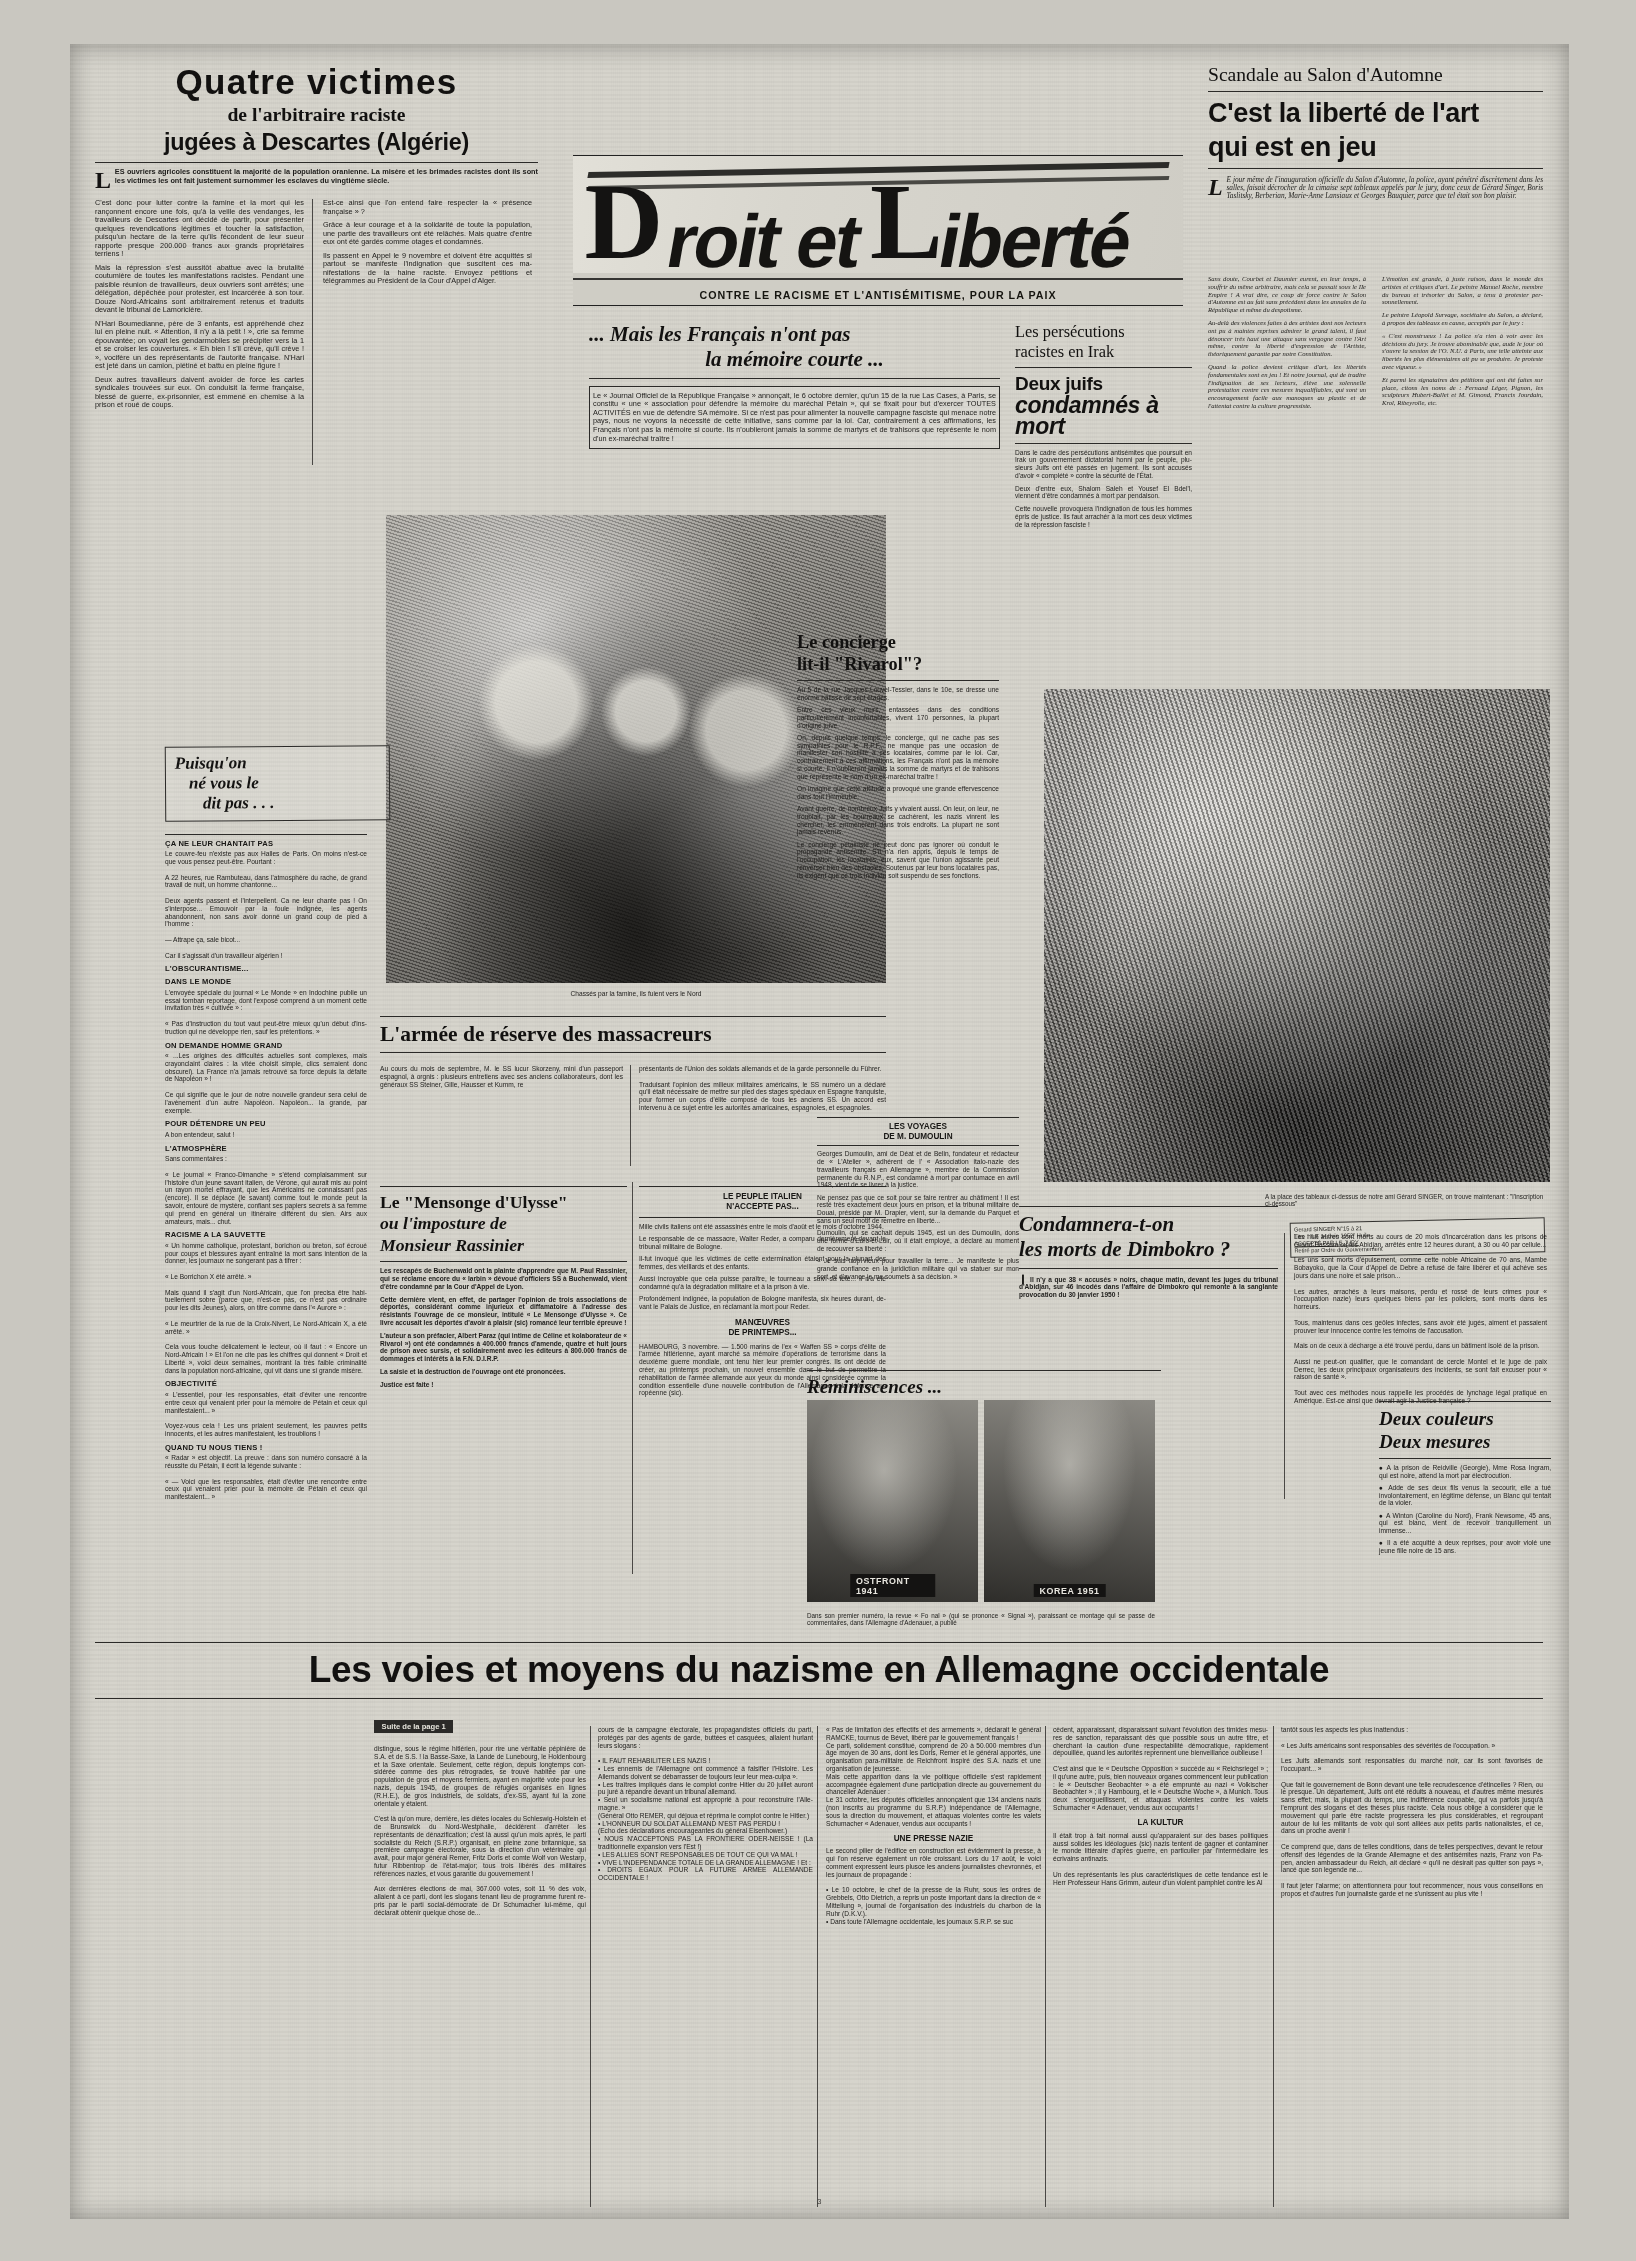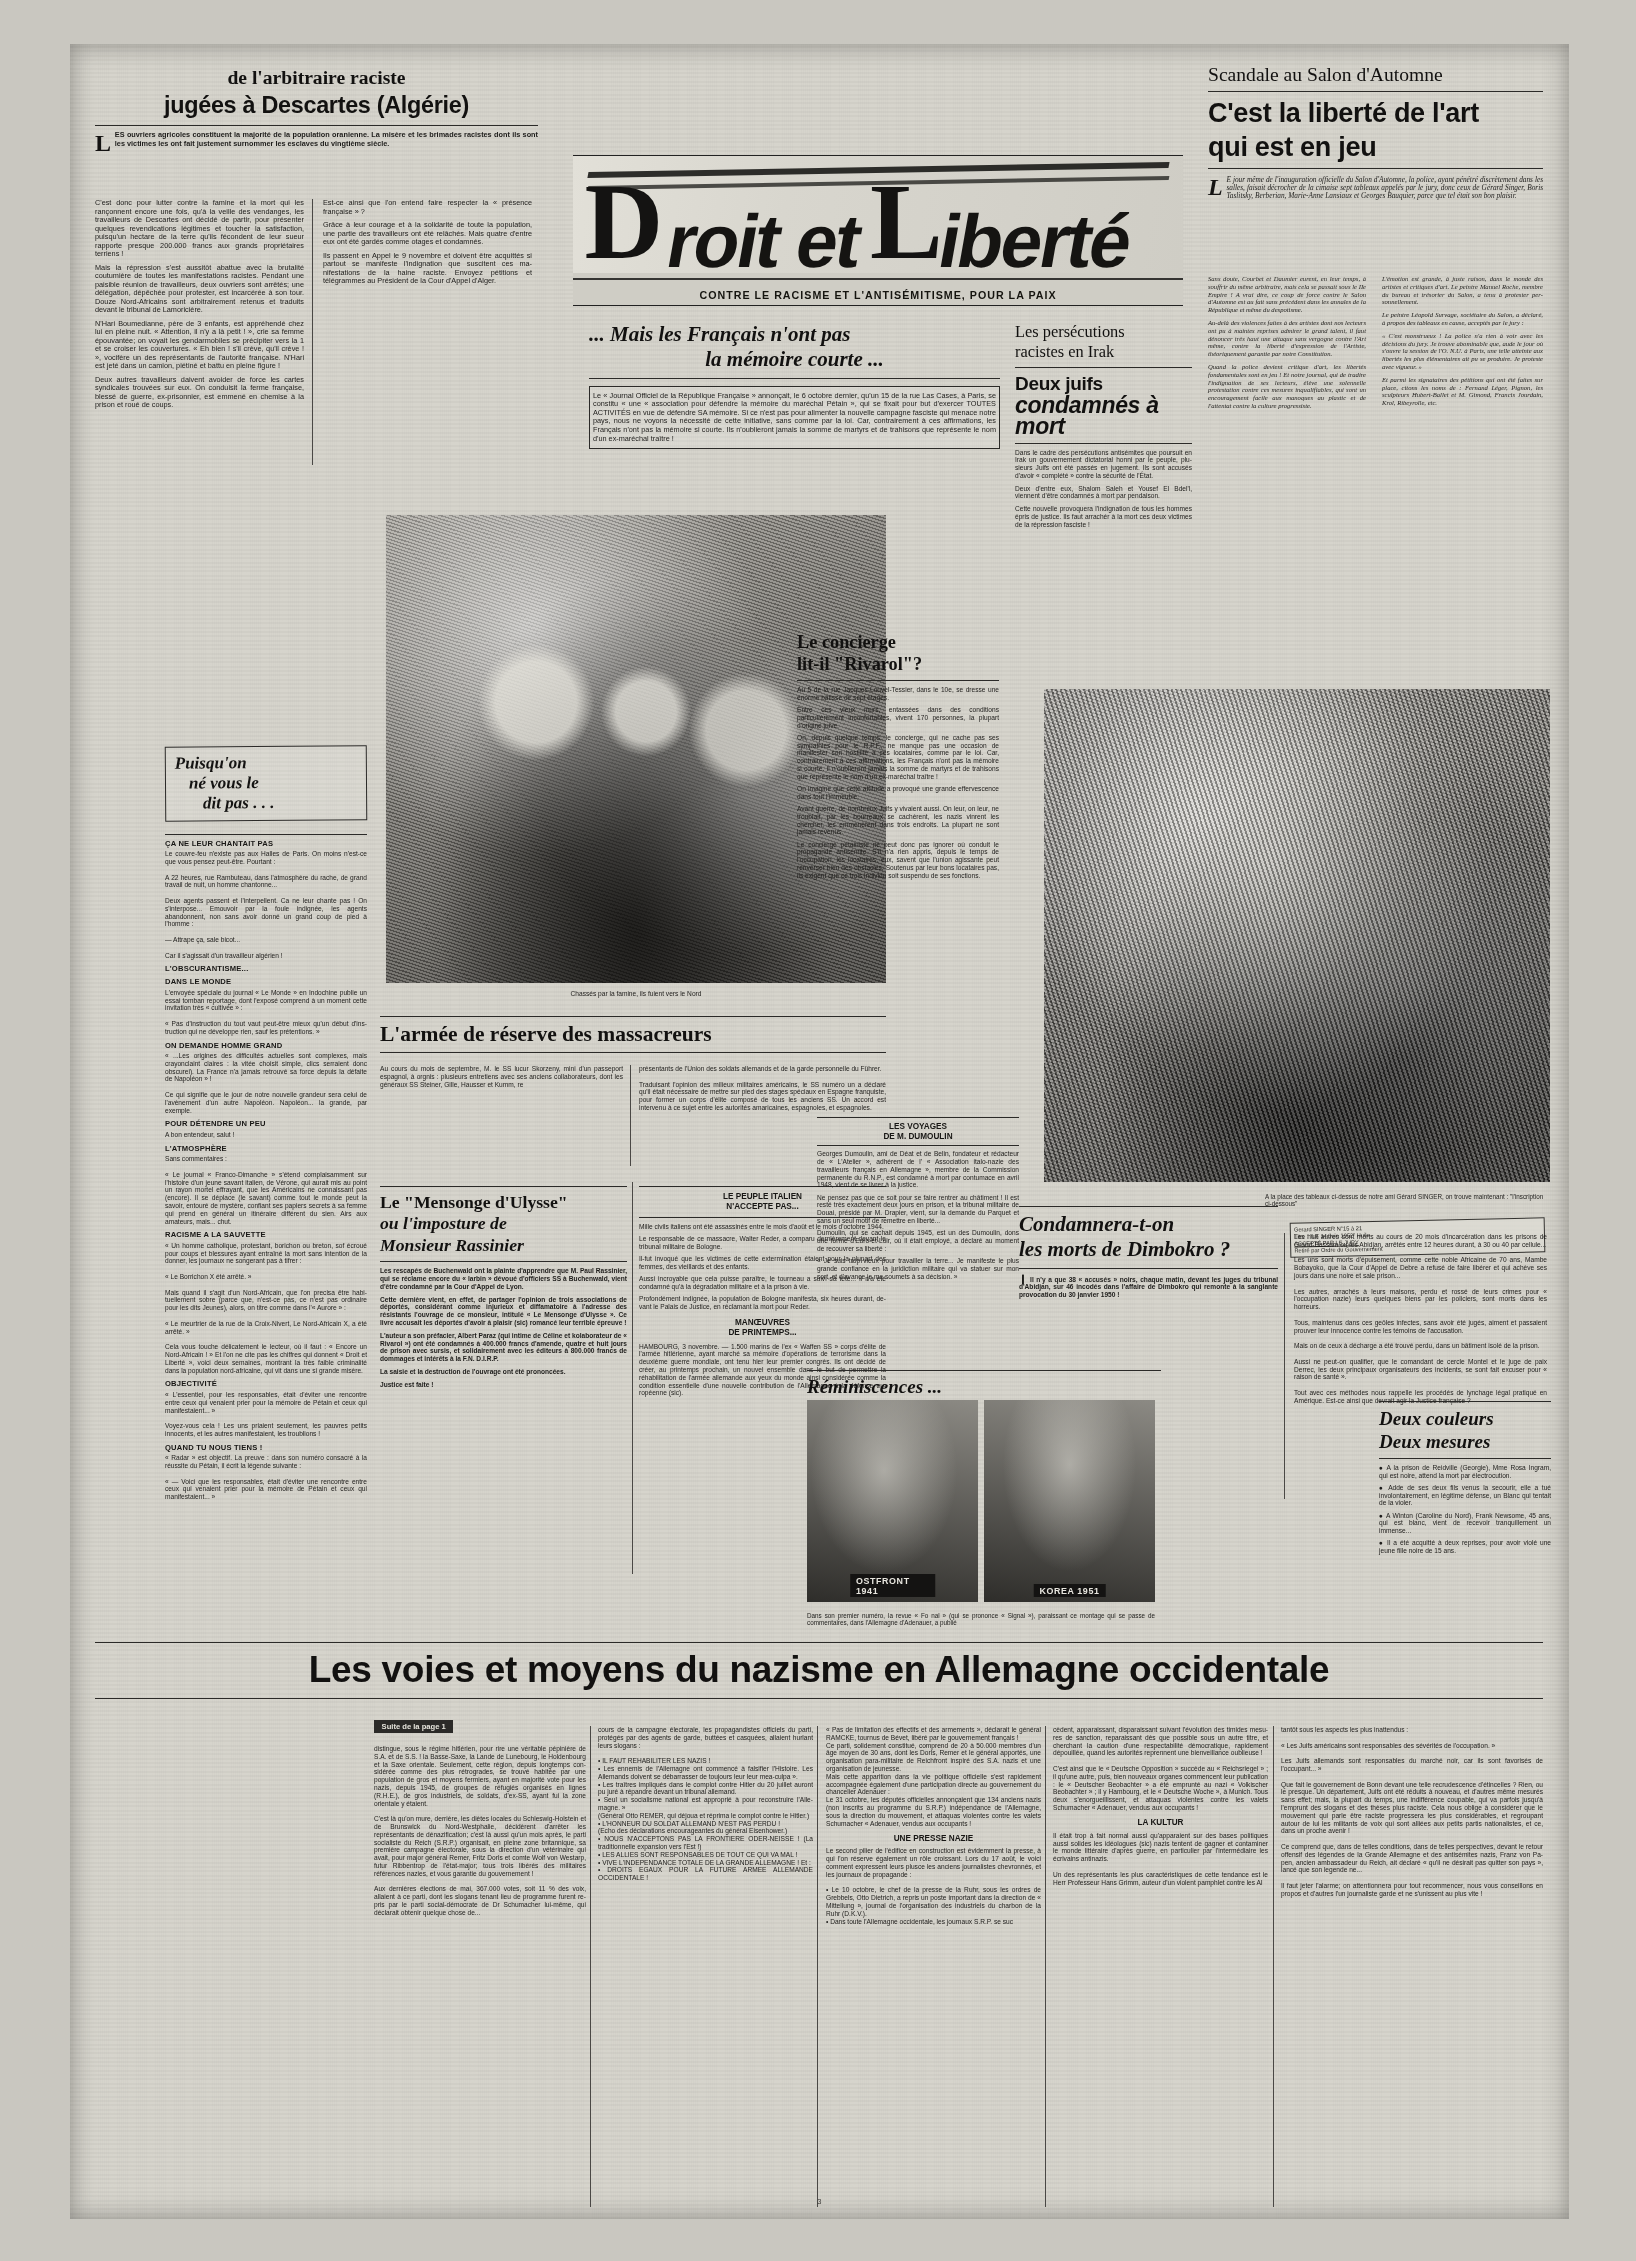--- a/index.html
+++ b/index.html
@@ -124,20 +124,21 @@
   }
   .col-rule{position:absolute;background:#4a4845;width:0.6px;}
 </style>
 </head>
 <body>
 
 <div class="page">
   <div class="sheet">
 
     <div class="col" style="left:25px;top:19px;width:443px;">
+      <div class="hdl" style="font-size:35px;line-height:37px;letter-spacing:1.3px;text-align:center;">Quatre victimes</div>
       <div class="hdl-serif" style="font-size:19.6px;line-height:23px;text-align:center;margin-top:2.5px;">de l'arbitraire raciste</div>
       <div class="hdl" style="font-size:23.4px;line-height:26.6px;text-align:center;margin-top:3.8px;">jugées à Descartes (Algérie)</div>
       <div class="hr2" style="margin-top:6.3px;"></div>
       <div class="body-text" style="margin-top:3.8px;font-weight:bold;">
         <span class="dropcap">L</span><span>ES ouvriers agricoles constituent la majorité de la population ora­nienne. La misère et les brimades racistes dont ils sont les victimes les ont fait justement surnommer les esclaves du vingtième siècle.</span>
       </div>
     </div>
 
     <div class="col" style="left:25px;top:155px;width:209px;">
       <div class="body-text">C'est donc pour lutter contre la famine et la mort qui les rançonnent encore une fois, qu'à la veille des vendanges, les tra­vailleurs de Descartes ont décidé de partir, pour présenter quelques revendications lé­gitimes et toucher la satisfaction, puisqu'un hectare de la terre qu'ils fécondent de leur sueur rapporte presque 200.000 francs aux grands propriétaires terriens !</div>
@@ -235,21 +236,21 @@
         radial-gradient(ellipse at 70% 75%, rgba(0,0,0,.5), rgba(0,0,0,0) 60%);"></div>
     </div>
     <div class="caption" style="position:absolute;left:1195px;top:1146px;width:285px;text-align:left;line-height:7.6px;font-size:6.3px;">A la place des tableaux ci-dessus de notre ami Gérard SINGER, on trouve maintenant : "l'inscription ci-dessous"</div>
     <div class="stamp" style="left:1220px;top:1176px;width:247px;">
       <div>Gerard SINGER  N°15 à 21</div>
       <div>Titre : "LE 14 Juin 1952" Huile</div>
       <div style="text-decoration:underline;">ACCEPTÉ PAR LE JURY</div>
       <div>Retiré par Ordre du Gouvernement</div>
     </div>
 
-    <div class="col" style="left:95px;top:702px;width:202px;">
+    <div class="col" style="left:95px;top:702px;width:225px;">
       <div style="border:1.3px solid #2b2a28;padding:6.3px 8.9px;background:rgba(255,255,255,.10);transform:rotate(-.4deg);">
         <div class="sidebar-title" style="font-size:17px;line-height:20px;">Puisqu'on</div>
         <div class="sidebar-title" style="font-size:17px;line-height:20px;padding-left:14px;">né vous le</div>
         <div class="sidebar-title" style="font-size:17px;line-height:20px;padding-left:28px;">dit pas . . .</div>
       </div>
     </div>
 
     <div class="col" style="left:95px;top:790px;width:202px;">
       <div class="hr" style="margin:0 0 3.8px;"></div>
       <div>

